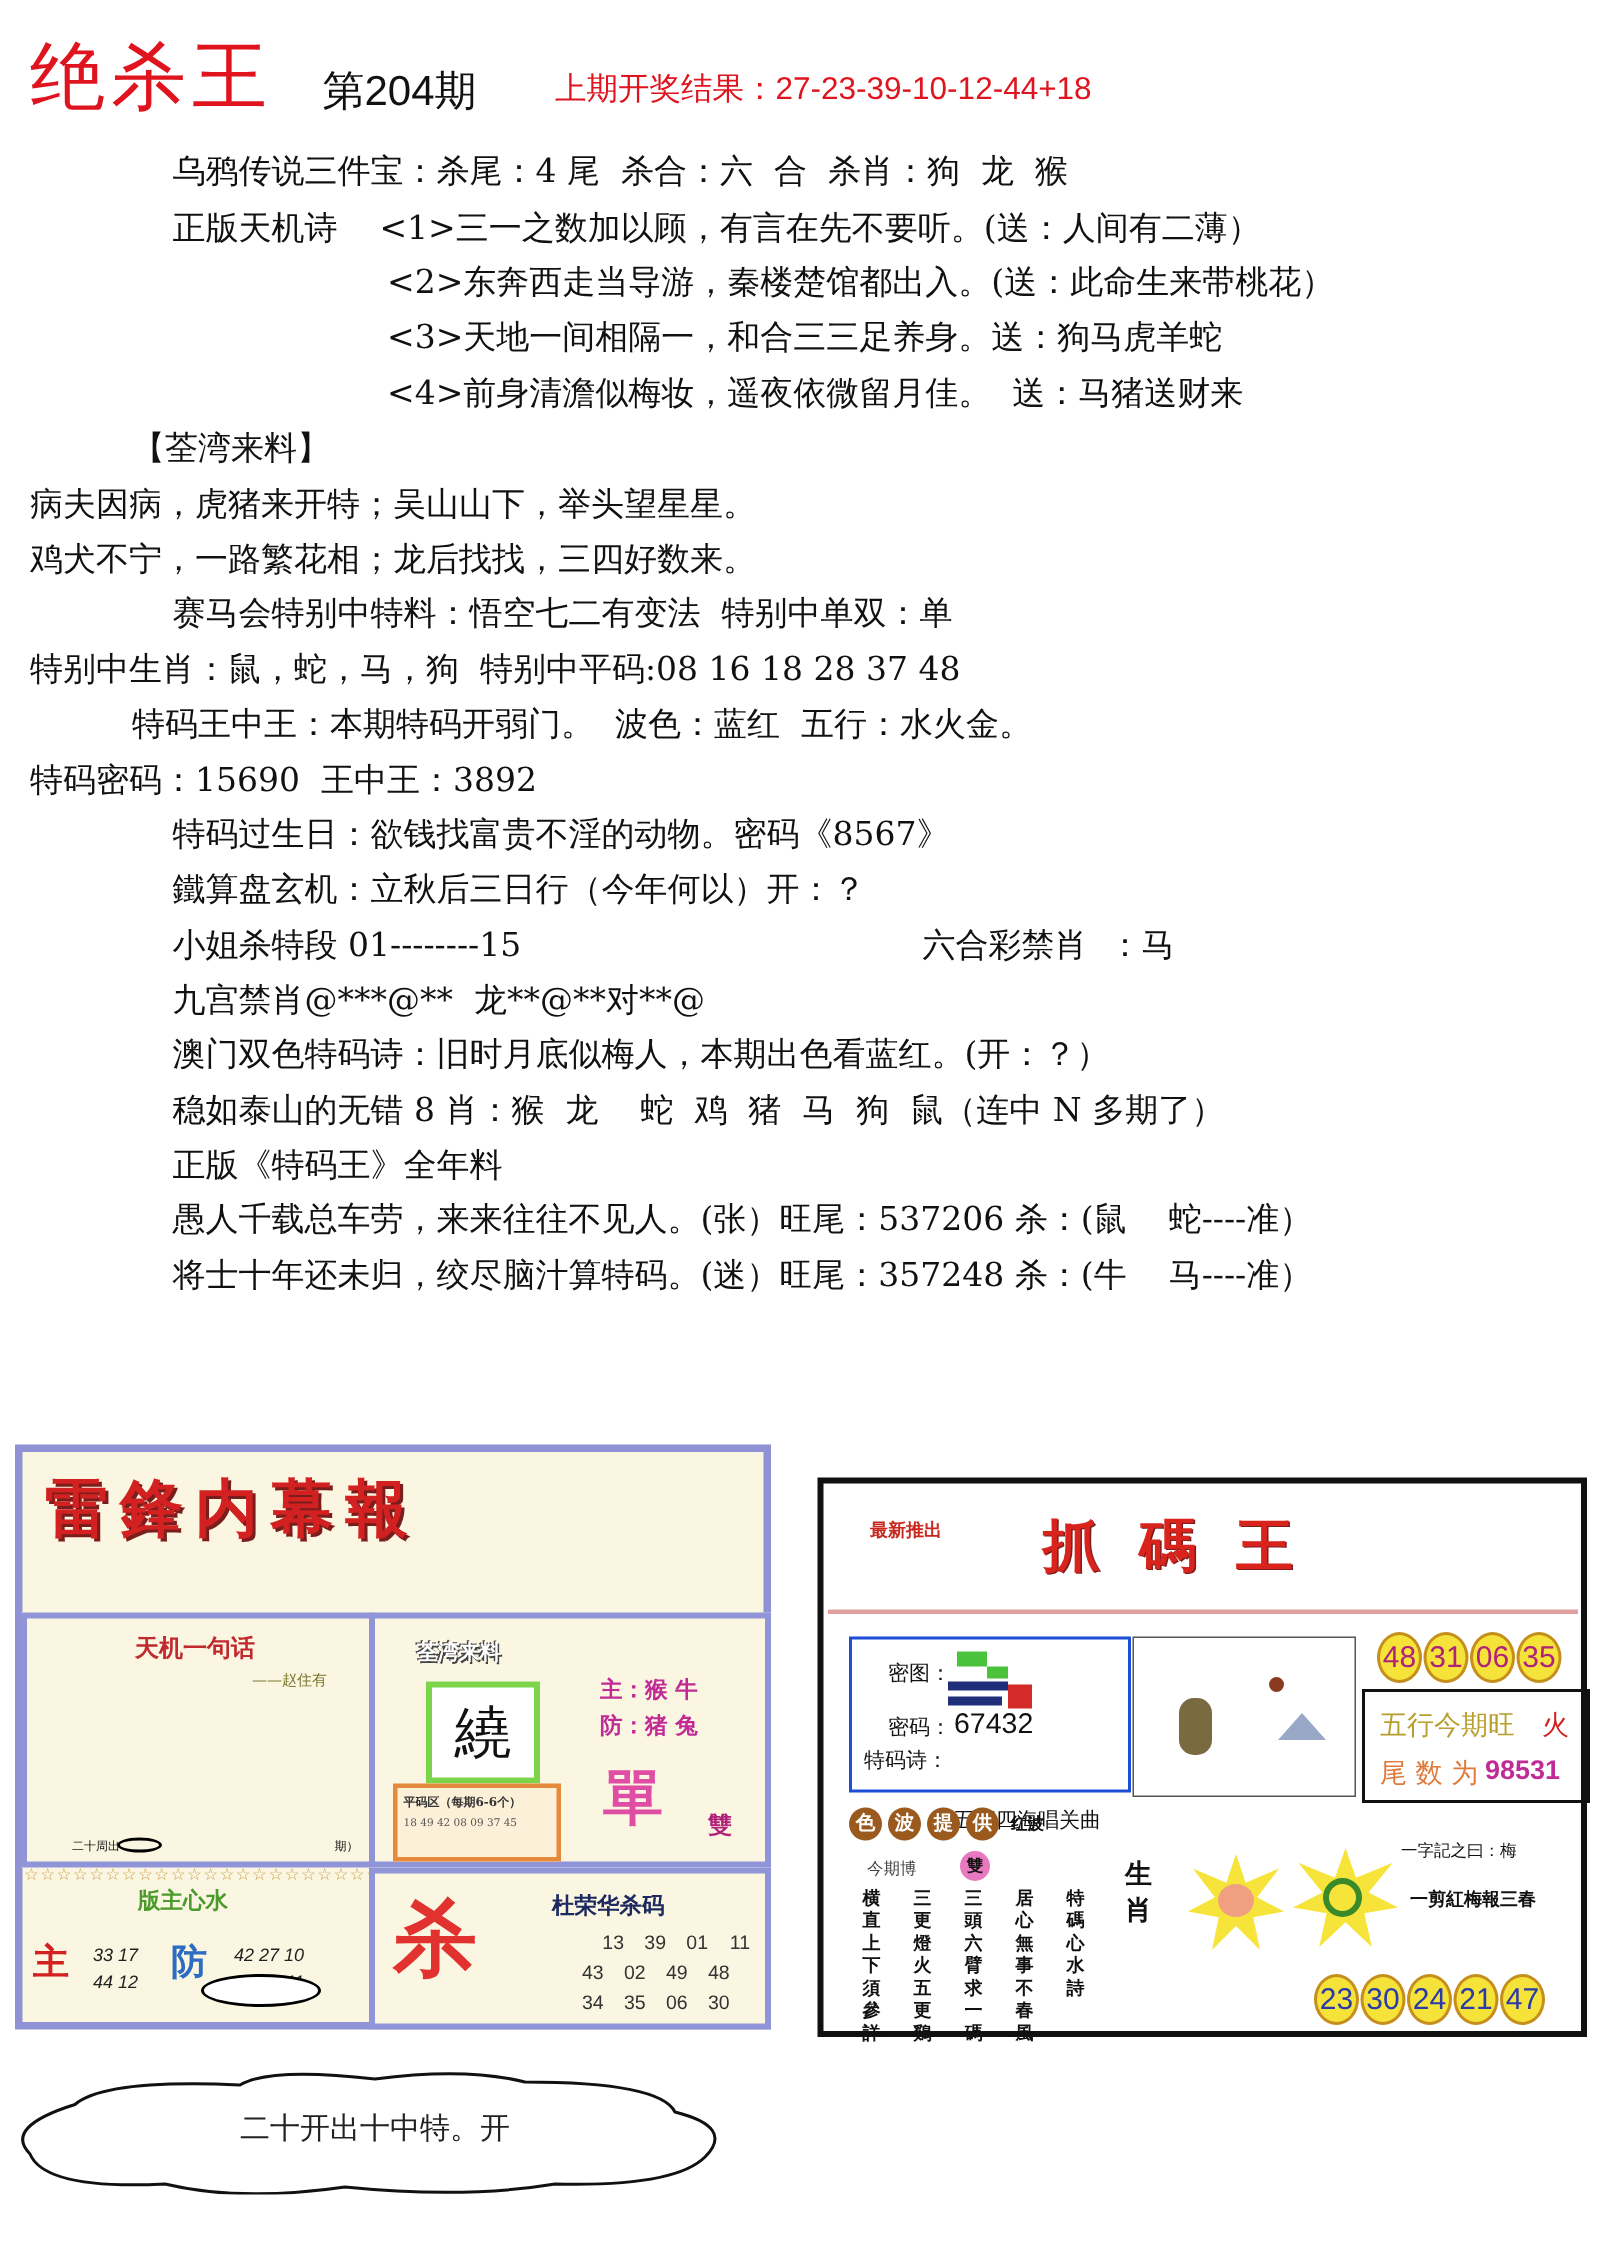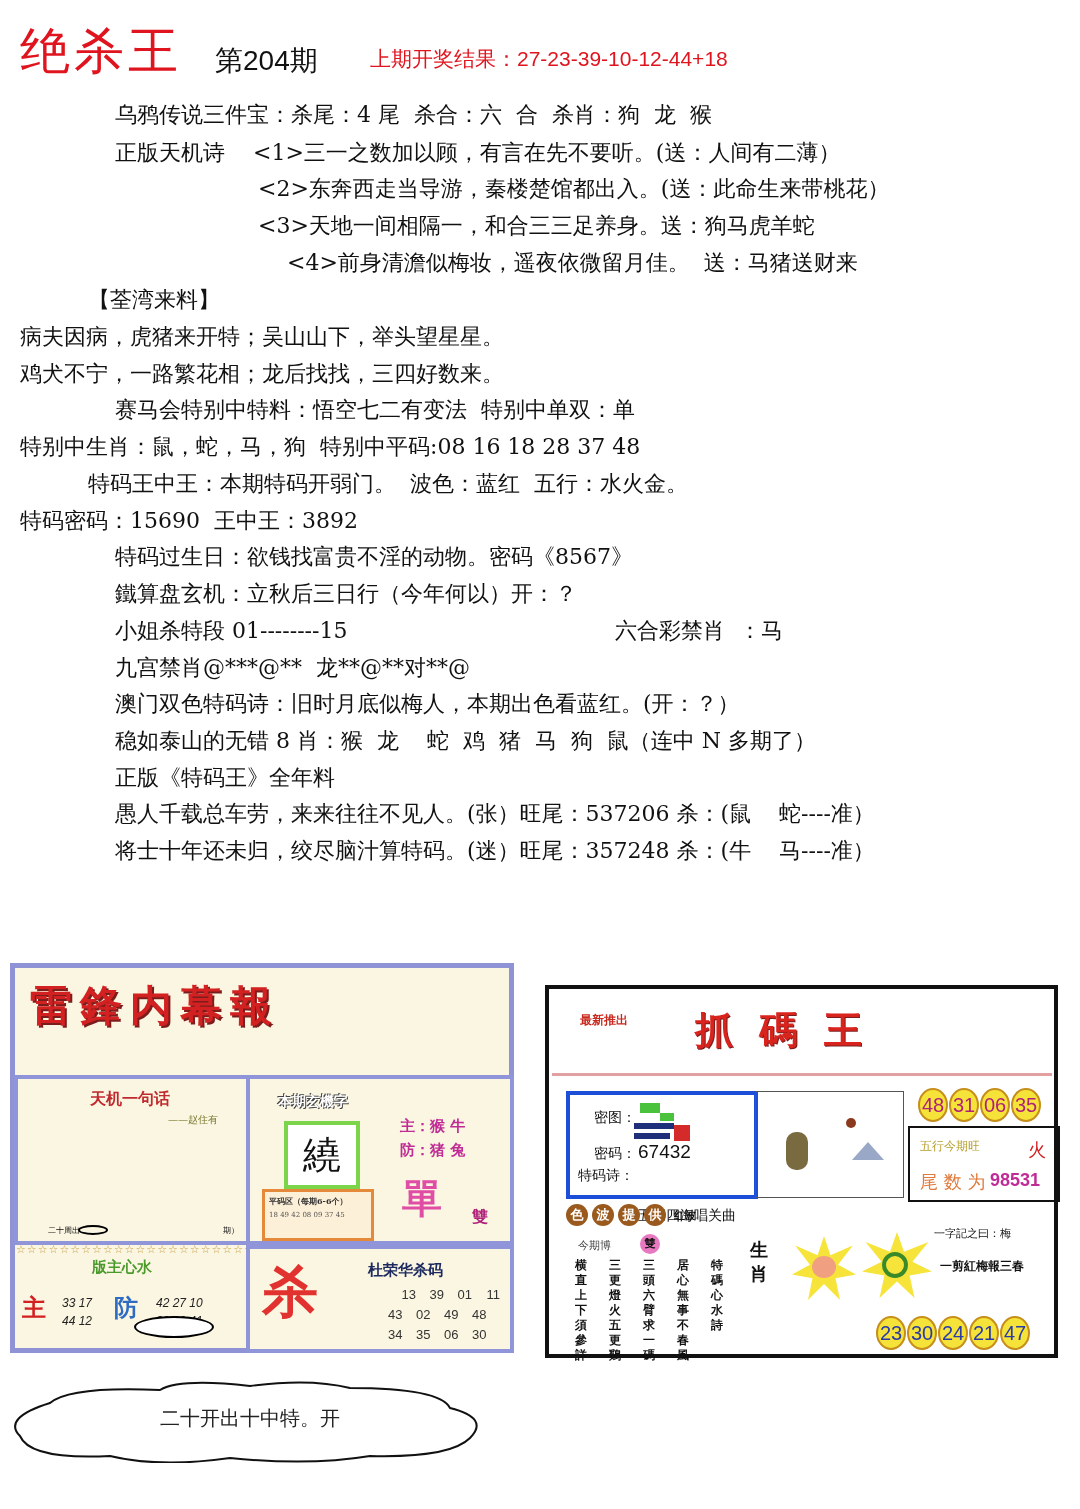--- a/index.html
+++ b/index.html
@@ -32,21 +32,21 @@
 <div class="abs issue">第204期</div>
 <div class="abs result">
   <span>上期开奖结果：</span><span>27-23-39-10-12-44+18</span>
 </div>
 
 <div id="lines">
     <div class="abs line" style="left: 115px; top: 104px;">乌鸦传说三件宝：杀尾：4 尾  杀合：六  合  杀肖：狗  龙  猴</div>
     <div class="abs line" style="left: 115px; top: 142px;">正版天机诗    &lt;1&gt;三一之数加以顾，有言在先不要听。(送：人间有二薄）</div>
     <div class="abs line" style="left: 258px; top: 178px;">&lt;2&gt;东奔西走当导游，秦楼楚馆都出入。(送：此命生来带桃花）</div>
     <div class="abs line" style="left: 258px; top: 215px;">&lt;3&gt;天地一间相隔一，和合三三足养身。送：狗马虎羊蛇</div>
-    <div class="abs line" style="left: 258px; top: 252px; margin-left: 29px;">&lt;4&gt;前身清澹似梅妆，遥夜依微留月佳。  送：马猪送财来</div>
+    <div class="abs line" style="left: 258px; top: 252px;">&lt;4&gt;前身清澹似梅妆，遥夜依微留月佳。  送：马猪送财来</div>
     <div class="abs line" style="left: 88px; top: 289px;">【荃湾来料】</div>
     <div class="abs line" style="left: 20px; top: 326px;">病夫因病，虎猪来开特；吴山山下，举头望星星。</div>
     <div class="abs line" style="left: 20px; top: 363px;">鸡犬不宁，一路繁花相；龙后找找，三四好数来。</div>
     <div class="abs line" style="left: 115px; top: 399px;">赛马会特别中特料：悟空七二有变法  特别中单双：单</div>
     <div class="abs line" style="left: 20px; top: 436px;">特别中生肖：鼠，蛇，马，狗  特别中平码:08 16 18 28 37 48</div>
     <div class="abs line" style="left: 88px; top: 473px;">特码王中王：本期特码开弱门。  波色：蓝红  五行：水火金。</div>
     <div class="abs line" style="left: 20px; top: 510px;">特码密码：15690  王中王：3892</div>
     <div class="abs line" style="left: 115px; top: 546px;">特码过生日：欲钱找富贵不淫的动物。密码《8567》</div>
     <div class="abs line" style="left: 115px; top: 583px;">鐵算盘玄机：立秋后三日行（今年何以）开：？</div>
     <div class="abs line" style="left: 115px; top: 620px;">小姐杀特段 01--------15</div>
@@ -65,21 +65,21 @@
 <div class="abs subBox" style="left:14px;top:1075px;width:236px;height:170px;">
   <div class="abs tjTitle" style="left:72px;top:10px;">天机一句话</div>
   <div class="abs" style="left:150px;top:34px;font-size:10px;color:#7a7a30;">——赵住有</div>
   <div class="abs" style="left:30px;top:146px;font-size:8px;">二十周出</div>
   <div class="abs" style="left:60px;top:146px;width:26px;height:6px;border:2px solid #000;border-radius:50%;"></div>
   <div class="abs" style="left:205px;top:146px;font-size:8px;">期）</div>
 </div>
 <div class="abs stars" style="left:16px;top:1243px;width:232px;">☆☆☆☆☆☆☆☆☆☆☆☆☆☆☆☆☆☆☆☆☆☆☆</div>
 
 <div class="abs subBox" style="left:246px;top:1075px;width:268px;height:170px;">
-  <div class="abs" style="left:28px;top:14px;font-size:14px;font-weight:bold;color:#fff;text-shadow:1px 1px 0 #444,-1px -1px 0 #444;">本期玄機字</div>
+  <div class="abs" style="left:28px;top:14px;font-size:14px;font-weight:bold;color:#fff;text-shadow:1px 1px 0 #444,-1px -1px 0 #444;">荃湾来料</div>
   <div class="abs" style="left:34px;top:42px;width:68px;height:60px;border:4px solid #7cd44a;background:#fff;text-align:center;font-size:38px;line-height:60px;">繞</div>
   <div class="abs" style="left:12px;top:110px;width:106px;height:46px;border:3px solid #e58a3a;background:#fdf0d8;">
     <div style="font-size:8px;font-weight:bold;color:#333;padding:4px 4px 0;">平码区（每期6-6个）</div>
     <div style="font-size:7px;color:#555;padding:4px;">18 49 42 08 09 37 45</div>
   </div>
   <div class="abs chartxt" style="left:150px;top:38px;">主：猴  牛</div>
   <div class="abs chartxt" style="left:150px;top:62px;">防：猪  兔</div>
   <div class="abs" style="left:152px;top:92px;font-size:40px;font-weight:bold;color:#e04da5;">單</div>
   <div class="abs" style="left:222px;top:128px;font-size:16px;font-weight:bold;color:#b0217a;">雙</div>
 </div>
@@ -103,42 +103,42 @@
       <div style="line-height: 20px;"><span>43</span><span>02</span><span>49</span><span>48</span></div>
       <div style="line-height: 20px;"><span>34</span><span>35</span><span>06</span><span>30</span></div>
     </div>
 </div>
 
 <div class="abs panelR"></div>
 <div class="abs" style="left:580px;top:1012px;font-size:12px;font-weight:bold;color:#c8281e;">最新推出</div>
 <div class="abs" style="left:695px;top:1005px;font-size:38px;font-weight:bold;color:#d9231d;white-space:pre;text-shadow:1px 1px 0 #7a1d1d;">抓  碼  王</div>
 <div class="abs" style="left:552px;top:1073px;width:500px;height:3px;background:#e2a0a0;"></div>
 
-<div class="abs" style="left:566px;top:1091px;width:184px;height:100px;border:4px solid #1d4ed8;">
+<div class="abs" style="left:566px;top:1091px;width:184px;height:100px;border:2px solid #1d4ed8;">
   <div class="abs" style="left:24px;top:14px;font-size:14px;">密图：</div>
   <div class="abs" style="left:70px;top:8px;width:20px;height:10px;background:#4bc23b;"></div>
   <div class="abs" style="left:90px;top:18px;width:14px;height:8px;background:#4bc23b;"></div>
   <div class="abs" style="left:64px;top:28px;width:40px;height:6px;background:#1f2f7a;"></div>
   <div class="abs" style="left:64px;top:38px;width:36px;height:6px;background:#1f2f7a;"></div>
   <div class="abs" style="left:104px;top:30px;width:16px;height:16px;background:#d42a2a;"></div>
   <div class="abs" style="left:24px;top:50px;font-size:14px;">密码：</div>
   <div class="abs" style="left:68px;top:46px;font-size:19px;font-family:'Liberation Sans',sans-serif;">67432</div>
   <div class="abs" style="left:8px;top:72px;font-size:14px;">特码诗：</div>
   <div class="abs" style="left:68px;top:72px;font-size:14px;margin-top:40px;">五湖四海唱关曲</div>
 </div>
 
 <div class="abs" style="left:755px;top:1091px;width:147px;height:105px;border:1px solid #555;">
   <div class="abs" style="left:90px;top:26px;width:10px;height:10px;border-radius:50%;background:#8c3a1f;"></div>
   <div class="abs" style="left:30px;top:40px;width:22px;height:38px;border-radius:10px;background:#7a6a40;"></div>
   <div class="abs" style="left:96px;top:50px;width:0;height:0;border-left:16px solid transparent;border-right:16px solid transparent;border-bottom:18px solid #9aa8c8;"></div>
 </div>
 
 <div class="abs" style="left:918px;top:1088px;" id="topBalls"><span class="ball" style="color: rgb(176, 33, 122);">48</span><span class="ball" style="color: rgb(176, 33, 122);">31</span><span class="ball" style="color: rgb(176, 33, 122);">06</span><span class="ball" style="color: rgb(176, 33, 122);">35</span></div>
 <div class="abs" style="left:908px;top:1126px;width:148px;height:72px;border:2px solid #111;">
-  <div class="abs" style="left:10px;top:10px;font-size:12px;color:#b8a030;">五行今期旺</div>
+  <div class="abs" style="left:10px;top:10px;font-size:18px;color:#b8a030;">五行今期旺</div>
   <div class="abs" style="left:118px;top:10px;font-size:18px;color:#d32020;">火</div>
   <div class="abs" style="left:10px;top:42px;font-size:18px;color:#e07a3a;white-space:pre;">尾 数 为</div>
   <div class="abs" style="left:80px;top:42px;font-size:18px;color:#c02c95;font-family:'Liberation Sans',sans-serif;font-weight:bold;text-align:right;">98531</div>
 </div>
 
 <div class="abs" style="left:566px;top:1204px;" id="sebo"><span style="display: inline-block; width: 22px; height: 22px; border-radius: 50%; background: rgb(154, 90, 30); color: rgb(255, 255, 255); text-align: center; line-height: 22px; font-size: 13px; font-weight: bold; margin-right: 4px;">色</span><span style="display: inline-block; width: 22px; height: 22px; border-radius: 50%; background: rgb(154, 90, 30); color: rgb(255, 255, 255); text-align: center; line-height: 22px; font-size: 13px; font-weight: bold; margin-right: 4px;">波</span><span style="display: inline-block; width: 22px; height: 22px; border-radius: 50%; background: rgb(154, 90, 30); color: rgb(255, 255, 255); text-align: center; line-height: 22px; font-size: 13px; font-weight: bold; margin-right: 4px;">提</span><span style="display: inline-block; width: 22px; height: 22px; border-radius: 50%; background: rgb(154, 90, 30); color: rgb(255, 255, 255); text-align: center; line-height: 22px; font-size: 13px; font-weight: bold; margin-right: 4px;">供</span><span style="font-size: 11px; font-weight: bold; margin-left: 4px;">红波</span></div>
 <div class="abs" style="left:578px;top:1238px;font-size:11px;color:#444;">今期博</div>
 <div class="abs" style="left:640px;top:1234px;width:20px;height:20px;border-radius:50%;background:#e879c0;text-align:center;font-size:11px;line-height:20px;font-weight:bold;">雙</div>
 <div class="abs" style="left:573px;top:1258px;" id="poemCols"><span class="vcol">横直上下須參詳</span><span class="vcol">三更燈火五更鷄</span><span class="vcol">三頭六臂求一碼</span><span class="vcol">居心無事不春風</span><span class="vcol">特碼心水詩</span></div>
 <div class="abs" style="left:750px;top:1238px;font-size:18px;font-weight:bold;width:20px;line-height:24px;">生肖</div>

